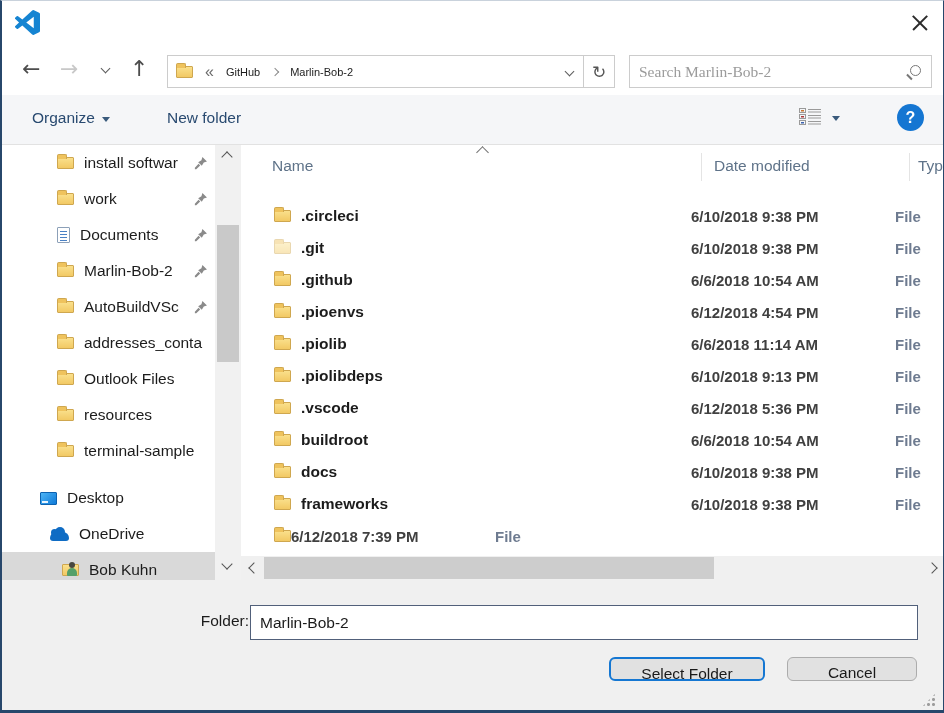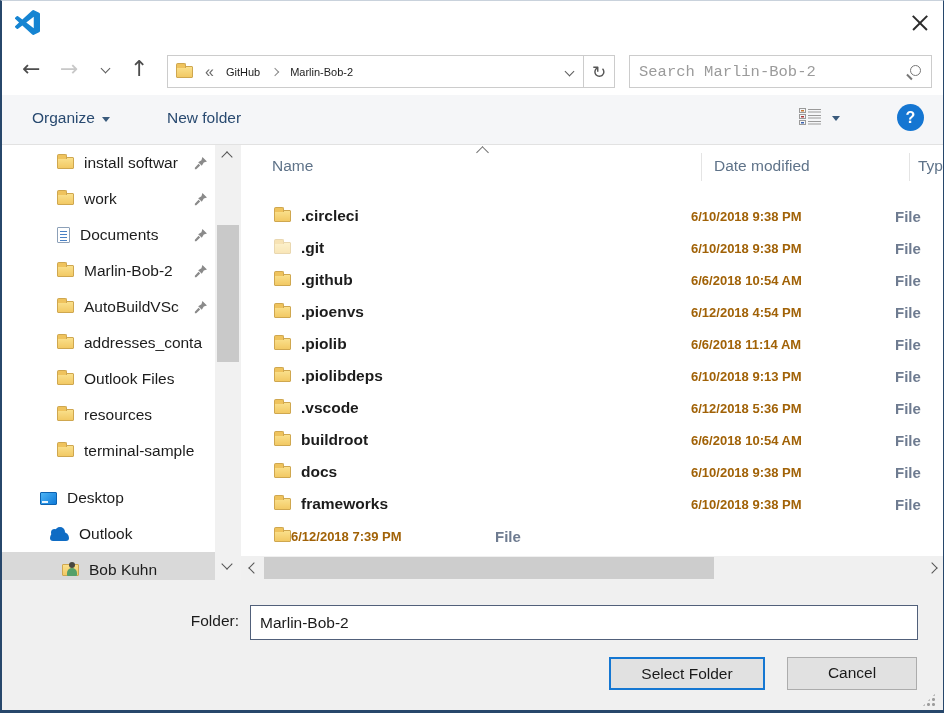--- a/index.html
+++ b/index.html
@@ -35,21 +35,21 @@
   .addressbar{position:absolute;left:165px;top:8px;width:448px;height:33px;border:1px solid #cccccc;background:#fff;display:flex;align-items:center;}
   .crumb-folder{margin-left:8px;}
   .crumb-overflow{margin-left:12px;color:#6b6b6b;font-size:16px;}
   .crumb{margin-left:12px;font-size:11px;color:#1c1c1c;cursor:default;}
   .crumb-sep{margin-left:12px;width:6px;height:6px;border-color:#8a8a8a;}
   .addr-spacer{flex:1;}
   .addr-chev{margin-right:10px;width:7px;height:7px;}
   .addr-div{width:1px;height:33px;background:#cccccc;}
   .refresh{width:30px;text-align:center;font-size:17px;color:#555;cursor:pointer;}
   .searchbox{position:absolute;left:627px;top:8px;width:303px;height:33px;border:1px solid #cccccc;background:#fff;display:flex;align-items:center;}
-  .search-input{flex:1;border:none;outline:none;font-size:15.5px;color:#333;padding-left:9px;font-family:Liberation Mono, monospace;background:transparent;}
+  .search-input{flex:1;border:none;outline:none;font-size:15.5px;color:#333;padding-left:9px;font-family:Liberation Serif, serif;background:transparent;}
   .search-input::placeholder{color:#9b9b9b;opacity:1;}
   .ico-search{position:relative;width:16px;height:16px;margin-right:9px;flex:none;}
   .ico-search::before{content:"";position:absolute;right:1px;top:1px;width:9px;height:9px;border:1.7px solid #777;border-radius:50%;}
   .ico-search::after{content:"";position:absolute;left:0px;bottom:2px;width:7px;height:1.8px;background:#777;transform:rotate(45deg);}
 
   
   .toolbar{position:absolute;top:94px;left:0;right:0;height:50px;background:#f5f6f8;border-bottom:1px solid #e2e2e2;}
   .tool-item{position:absolute;top:14px;font-size:15.5px;color:#294a70;cursor:pointer;display:flex;align-items:center;gap:7px;}
   .organize{left:30px;}
   .newfolder{left:165px;}
@@ -82,34 +82,34 @@
   .fheader{position:absolute;top:0;left:0;right:0;height:43px;font-size:15.5px;color:#5f7389;}
   .fheader .h-name{position:absolute;left:31px;top:12px;cursor:pointer;}
   .fheader .h-date{position:absolute;left:473px;top:12px;cursor:pointer;}
   .fheader .h-type{position:absolute;left:677px;top:12px;cursor:pointer;}
   .colsep{position:absolute;top:8px;width:1px;height:28px;background:#e4e4e4;}
   .sep1{left:460px;} .sep2{left:668px;}
   .filerows{position:absolute;top:55px;left:0;right:0;font-weight:bold;}
   .file-row{position:relative;height:32px;display:flex;align-items:center;cursor:pointer;}
   .file-row .icon{margin-left:33px;flex:none;}
   .file-row .fname{margin-left:10px;width:390px;font-size:15.5px;color:#1c1c1c;white-space:nowrap;overflow:hidden;}
-  .file-row .fdate{width:204px;font-size:13px;color:#a16207;white-space:nowrap;}
+  .file-row .fdate{width:204px;font-size:15px;color:#404040;white-space:nowrap;}
   .file-row .ftype{flex:1;font-size:15px;color:#6e7b90;white-space:nowrap;overflow:hidden;}
 
   
   .hscroll{position:absolute;left:0;right:0;bottom:0;height:24px;background:#f0f0f0;}
   .hscroll .arrow-left{position:absolute;left:9px;top:8px;border-color:#555;}
   .hscroll .arrow-right{position:absolute;right:7px;top:8px;border-color:#555;}
   .hthumb{position:absolute;left:23px;top:1px;height:22px;width:450px;background:#cdcdcd;cursor:pointer;}
 
   
   .footer{position:absolute;left:0;right:0;bottom:0;height:130px;background:#f0f0f0;}
-  .folder-label{position:absolute;left:140px;top:32px;width:97px;text-align:right;font-size:15.5px;color:#1b1b1b;}
+  .folder-label{position:absolute;left:150px;top:32px;width:97px;text-align:right;font-size:15.5px;color:#1b1b1b;}
   .folder-input{position:absolute;left:248px;top:25px;width:668px;height:35px;border:1px solid #51607a;background:#fff;font-size:15.5px;color:#1b1b1b;padding:0 9px;outline:none;font-family:"Liberation Sans",sans-serif;}
-  .btn{position:absolute;top:77px;height:33px;background:#e1e1e1;font-size:15.5px;color:#1a1a1a;text-align:center;line-height:30px;cursor:pointer;}
+  .btn{position:absolute;top:77px;height:24px;background:#e1e1e1;font-size:15.5px;color:#1a1a1a;text-align:center;line-height:30px;cursor:pointer;border-radius:6px;}
   .btn-select{left:607px;width:156px;border:2px solid #1577d2;}
   .btn-cancel{left:785px;width:130px;border:1px solid #acacac;}
   .grip{position:absolute;right:7px;bottom:3px;width:14px;height:14px;background-image:radial-gradient(circle,#9c9c9c 1.3px,transparent 1.6px);background-size:5px 5px;background-position:bottom right;clip-path:polygon(100% 0,100% 100%,0 100%);cursor:nwse-resize;}
 
   
   .ico-folder,.ico-user-folder{position:relative;width:17px;height:12px;background:linear-gradient(180deg,#fae08c,#f2c964);border:1px solid #cfa74f;border-radius:1px;flex:none;}
   .ico-folder::before{content:"";position:absolute;top:-4px;left:-1px;width:8px;height:4px;background:#efc35d;border:1px solid #cfa74f;border-bottom:none;border-radius:2px 2px 0 0;}
   .icon.faded{opacity:.45;}
   .ico-documents{position:relative;width:13px;height:16px;background:#fff;border:1px solid #8ca0b8;border-radius:1px;flex:none;}
   .ico-documents::before{content:"";position:absolute;left:2px;top:3px;right:2px;height:10px;background:repeating-linear-gradient(180deg,#4a81c4 0 1px,transparent 1px 3px);}
@@ -258,21 +258,21 @@
     <span class="label">terminal-sample</span>
 
   </div>
         <div class="side-item d0 spacer">
     <span class="icon ico-desktop"></span>
     <span class="label">Desktop</span>
 
   </div>
         <div class="side-item d1">
     <span class="icon ico-onedrive"></span>
-    <span class="label">Outlook</span>
+    <span class="label">OneDrive</span>
 
   </div>
         <div class="side-item d3 selected">
     <span class="icon ico-user-folder"></span>
     <span class="label">Bob Kuhn</span>
 
   </div>
       </div>
 
     <div class="vscroll">

